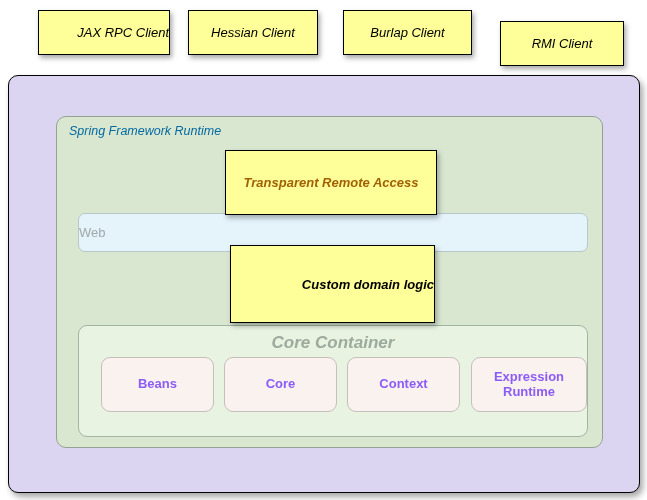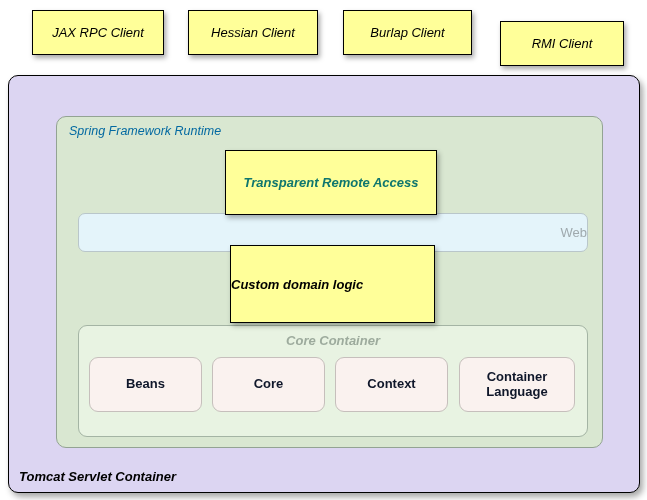--- a/index.html
+++ b/index.html
@@ -22,21 +22,21 @@
     background: #ffff99;
     border: 1px solid #000000;
     box-shadow: 2px 3px 5px rgba(0,0,0,0.35);
     display: flex;
     align-items: center;
     justify-content: center;
     font-style: italic;
     font-size: 13px;
     color: #000000;
   }
-  .client-jax     { left: 32px;  width: 130px; }
+  .client-jax     { left: 38px;  width: 130px; justify-content: flex-end; }
   .client-hessian { left: 188px; width: 128px; }
   .client-burlap  { left: 343px; width: 127px; }
   .client-rmi     { left: 500px; width: 122px; margin-top: 11px; }
 
   .tomcat {
     position: absolute;
     left: 8px;
     top: 75px;
     width: 630px;
     height: 416px;
@@ -82,53 +82,53 @@
     height: 63px;
     background: #ffff99;
     border: 1px solid #000000;
     box-shadow: 2px 3px 5px rgba(0,0,0,0.3);
     display: flex;
     align-items: center;
     justify-content: center;
     font-style: italic;
     font-weight: bold;
     font-size: 13px;
-    color: #0f766e;
+    color: #a16207;
     z-index: 3;
   }
 
   .web-bar {
     position: absolute;
     left: 21px;
     top: 96px;
     width: 508px;
     height: 37px;
     background: #e4f4fa;
     border: 1px solid #b9c6ca;
     border-radius: 7px;
     display: flex;
     align-items: center;
-    justify-content: flex-end;
+    justify-content: flex-start;
     font-size: 13px;
     color: #9fa9ad;
     z-index: 1;
   }
 
   .domain-logic {
     position: absolute;
     left: 173px;
     top: 128px;
     width: 203px;
     height: 76px;
     background: #ffff99;
     border: 1px solid #000000;
     box-shadow: 2px 3px 5px rgba(0,0,0,0.3);
     display: flex;
     align-items: center;
-    justify-content: flex-start;
+    justify-content: flex-end;
     font-style: italic;
     font-weight: bold;
     font-size: 13px;
     color: #000000;
     z-index: 3;
   }
 
   .core-container {
     position: absolute;
     left: 21px;
@@ -141,40 +141,41 @@
     z-index: 2;
   }
   .core-title {
     position: absolute;
     left: 0;
     right: 0;
     top: 7px;
     text-align: center;
     font-style: italic;
     font-weight: bold;
-    font-size: 13px;
+    font-size: 17px;
     color: #9dab9d;
   }
   .module {
     position: absolute;
     top: 31px;
     height: 55px;
     background: #faf2ef;
     border: 1px solid #c6bfbc;
     border-radius: 9px;
     display: flex;
     align-items: center;
     justify-content: center;
     text-align: center;
     font-weight: bold;
     font-size: 13px;
-    color: #0f172a;
+    color: #8b5cf6;
     line-height: 1.15;
     padding: 0 6px;
     box-sizing: border-box;
+    margin-left: 12px;
   }
   .module-beans   { left: 10px;  width: 113px; }
   .module-core    { left: 133px; width: 113px; }
   .module-context { left: 256px; width: 113px; }
   .module-el      { left: 380px; width: 116px; }
 </style>
 </head>
 <body>
 
 <div class="canvas">
@@ -215,22 +216,21 @@
         <div class="module module-beans">
           <span>Beans</span>
         </div>
         <div class="module module-context">
           <span>Context</span>
         </div>
         <div class="module module-core">
           <span>Core</span>
         </div>
         <div class="module module-el">
-          <span>Container Language</span>
+          <span>Expression Runtime</span>
         </div>
       </div>
 
     </div>
 
-    <div class="tomcat-label">Tomcat Servlet Container</div>
   </div>
 
 </div>
 
 </body></html>

